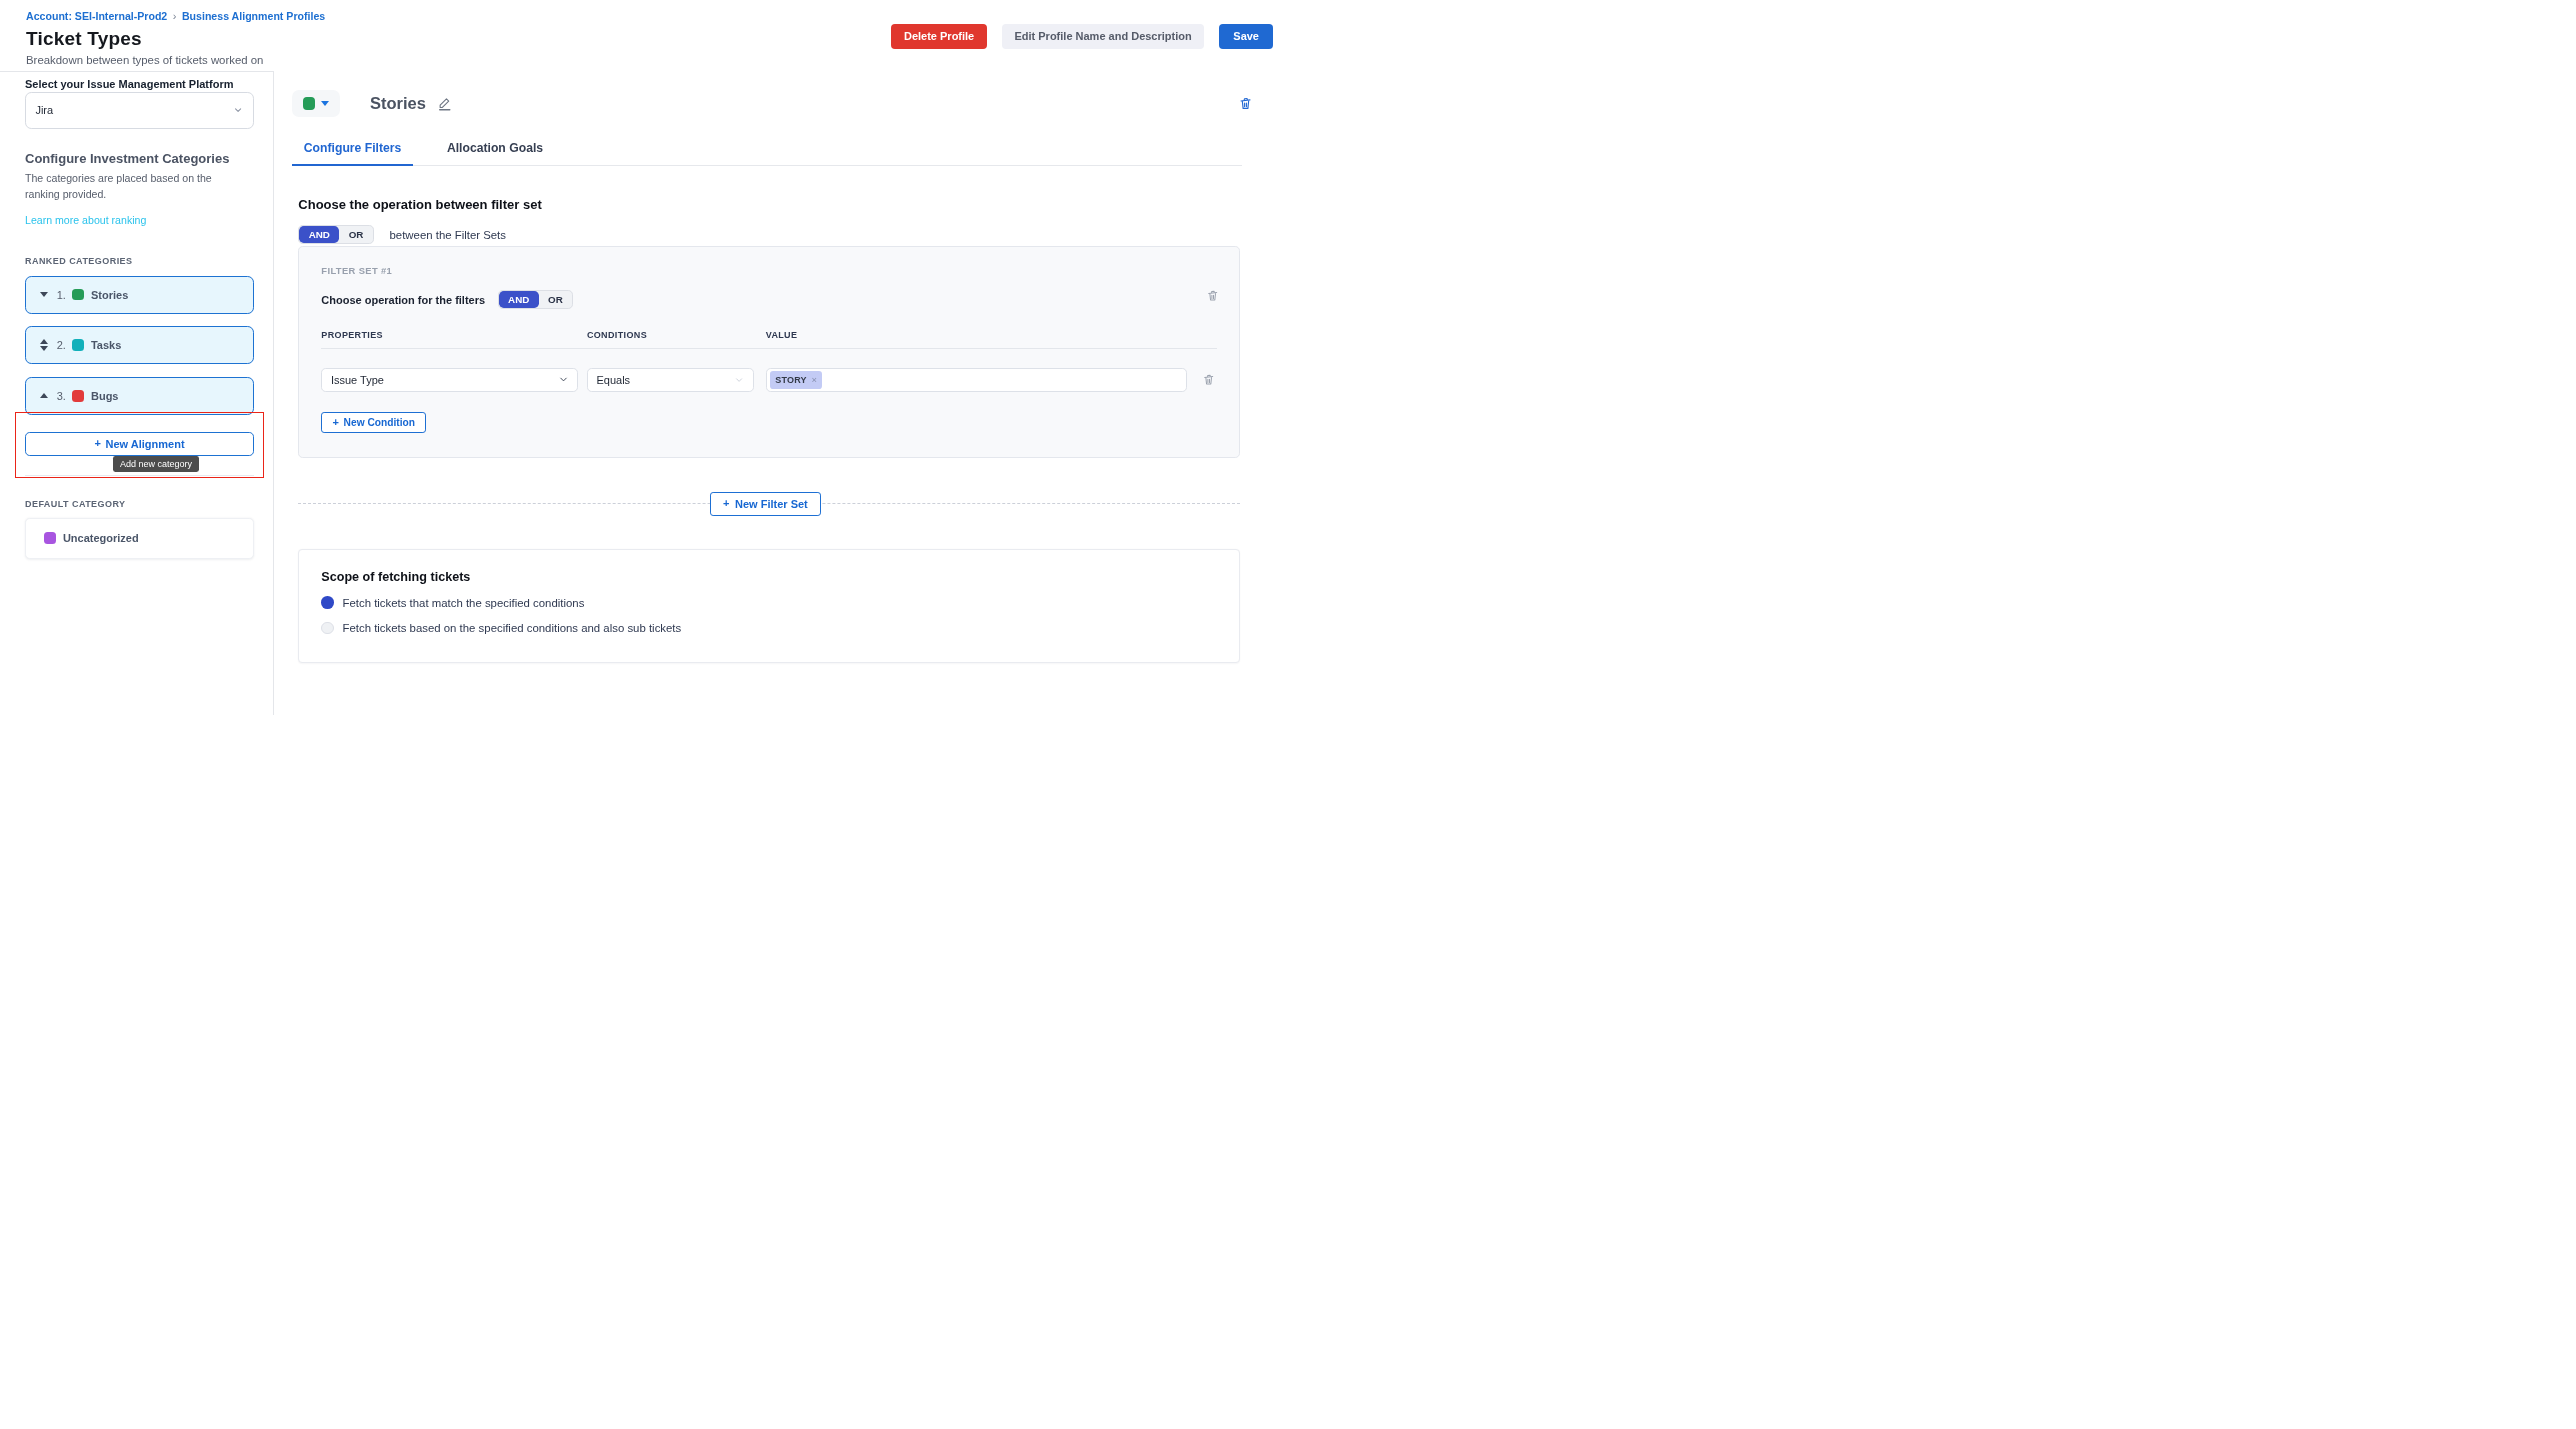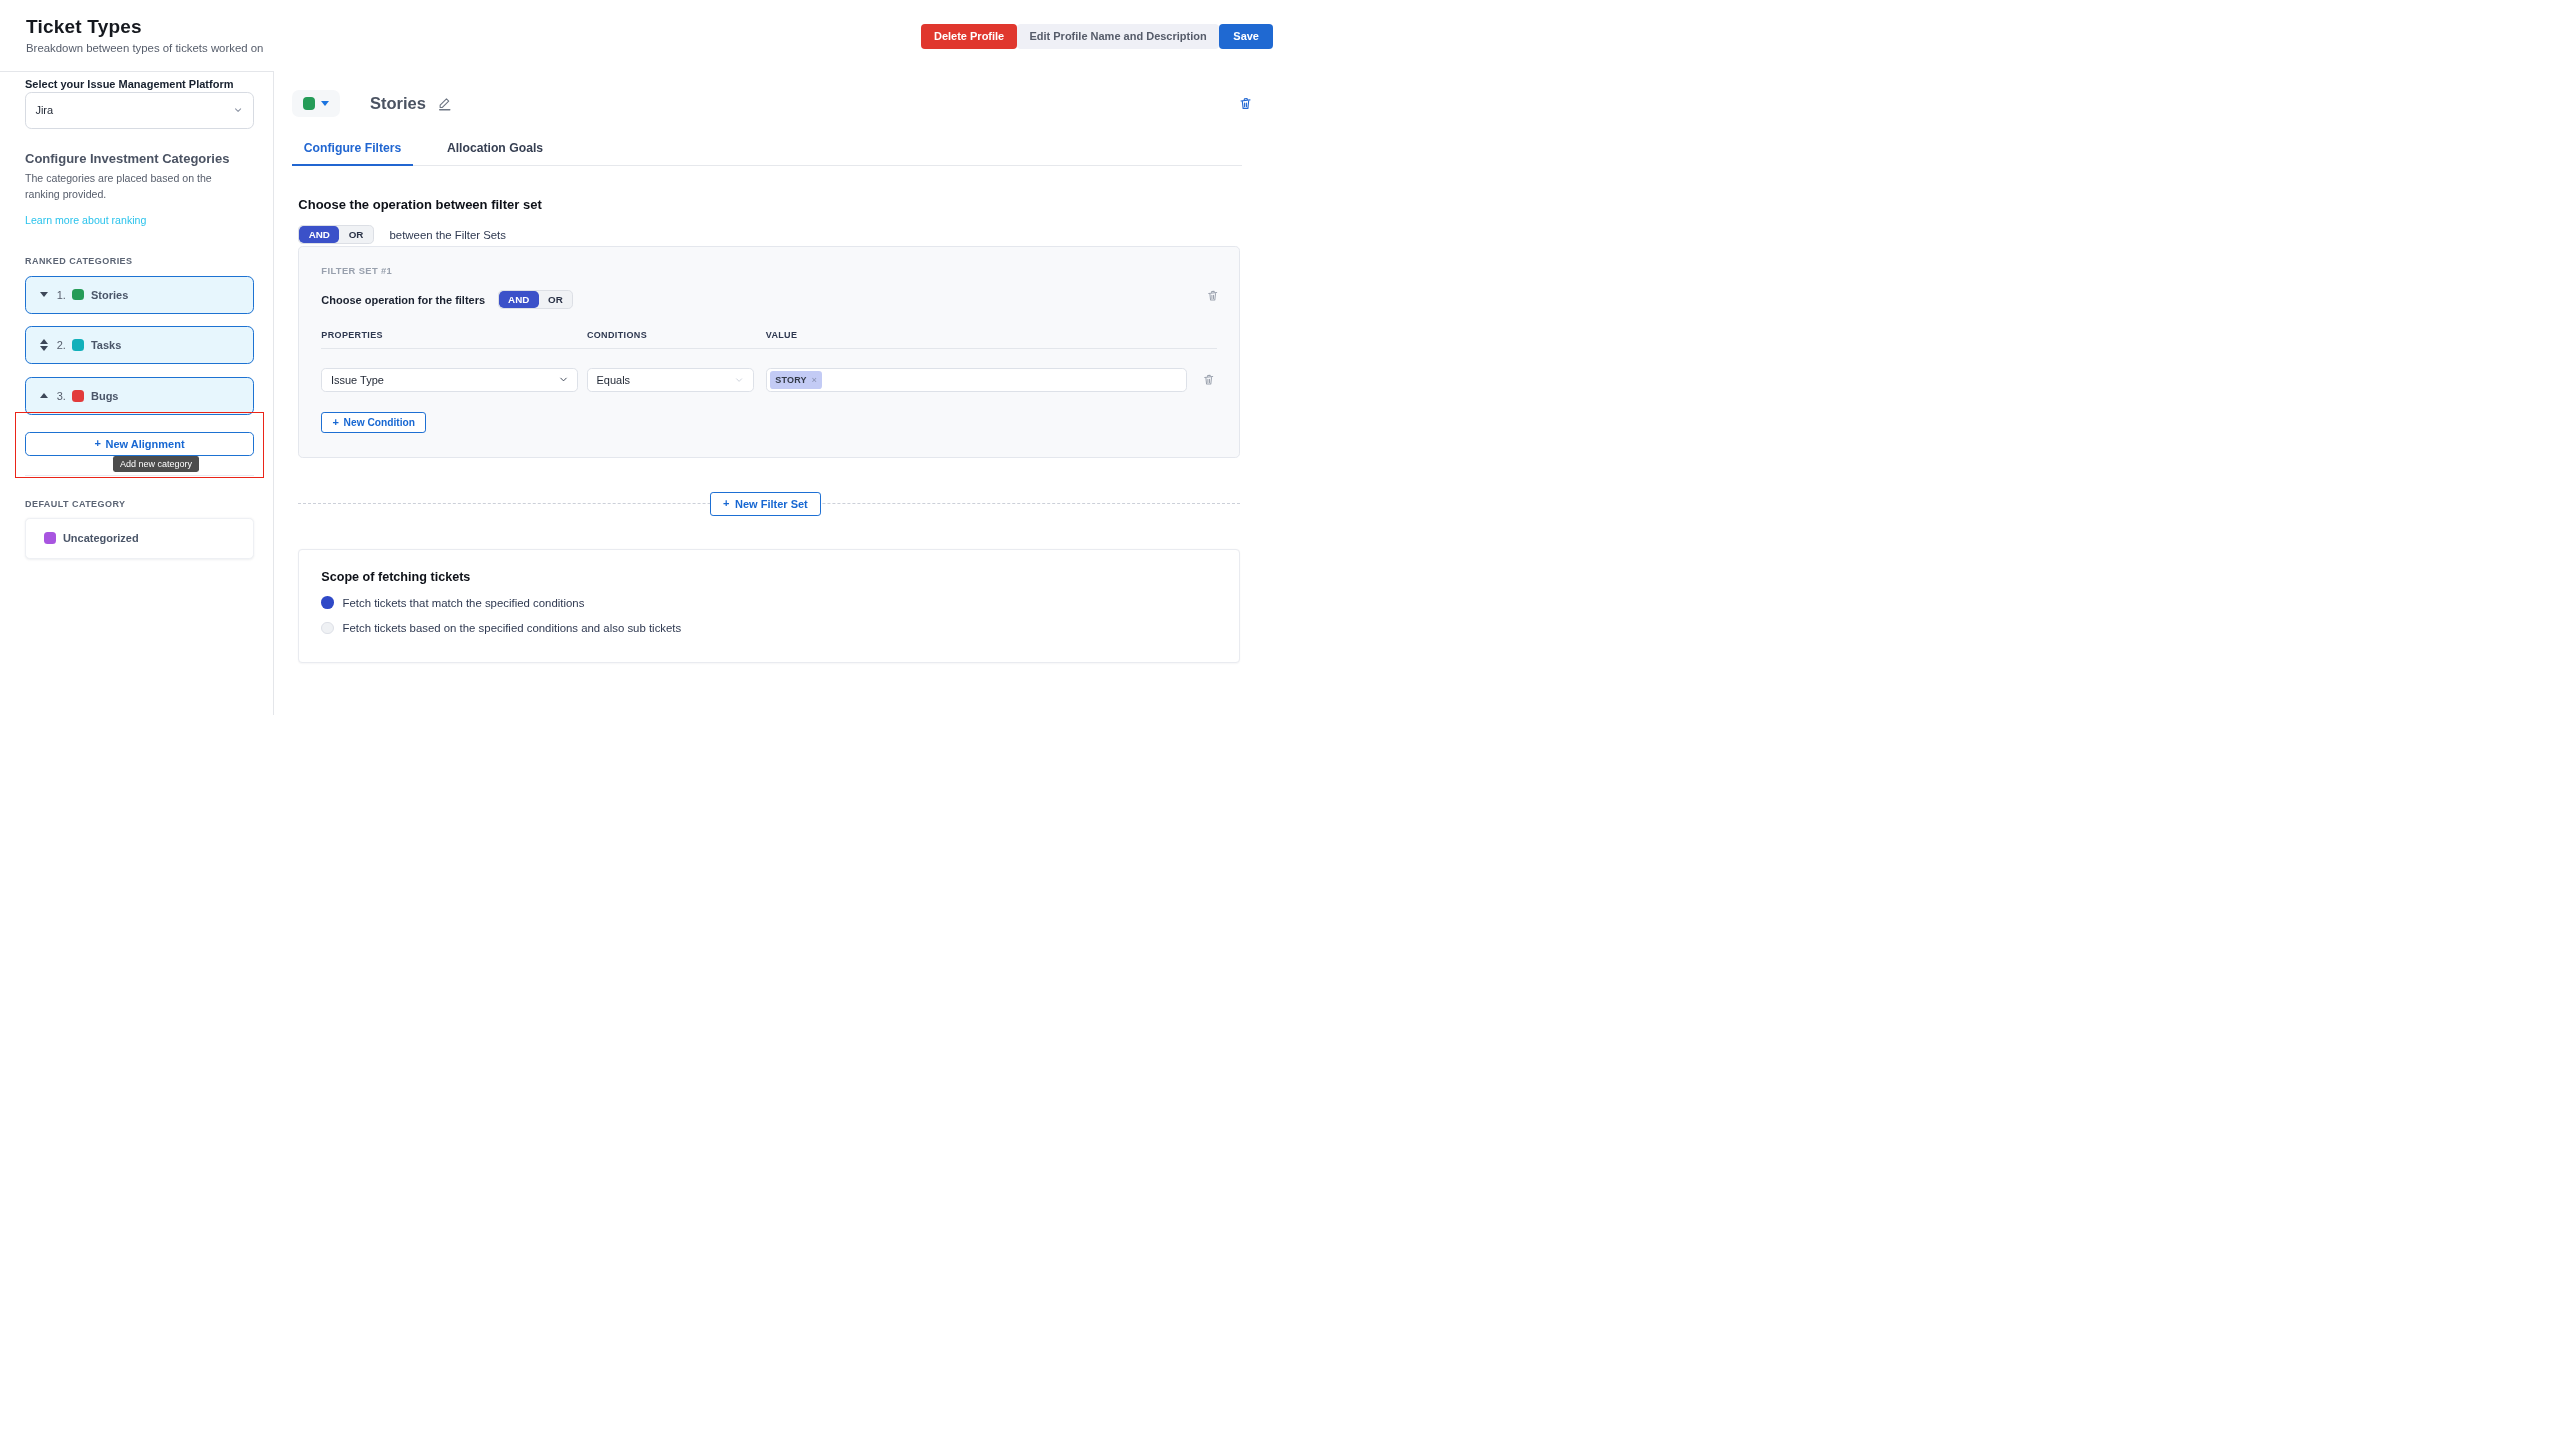--- a/index.html
+++ b/index.html
@@ -9,21 +9,21 @@
     background:#fff; font-family:"Liberation Sans", sans-serif; color:#1b2230;
   }
 
   
   .header { position:relative; height:71px; padding:10.2px 0 0 26px; }
   .breadcrumb { display:flex; align-items:center; gap:5.5px; font-size:10.6px; font-weight:700; color:#1d6fd1; }
   .breadcrumb .crumb { cursor:pointer; }
   .breadcrumb .sep { color:#7b8494; font-size:11px; font-weight:400; }
   .page-title { margin-top:5.5px; font-size:19px; font-weight:800; color:#15181e; letter-spacing:0.2px; }
   .page-subtitle { margin-top:4.7px; font-size:11.4px; color:#565d6b; }
-  .header-actions { position:absolute; top:23.6px; right:15px; display:flex; gap:0; }
+  .header-actions { position:absolute; top:23.6px; right:15px; display:flex; gap:15px; }
   .btn { display:inline-flex; align-items:center; justify-content:center; height:25px; border-radius:3.9px;
          font-size:11px; font-weight:700; border:none; cursor:pointer; padding:0 12.6px; }
   .btn-delete { background:#e0372e; color:#fff; }
   .btn-edit { background:#eff0f6; color:#555b69; }
   .btn-save { background:#1f69d2; color:#fff; padding:0 14px; }
 
   
   .body { display:flex; height:644px; }
   .sidebar { position:relative; width:274px; flex:0 0 274px; border-top:0.8px solid #e4e6ea;
              border-right:0.8px solid #e4e6ea; padding:5.5px 19px 0 25px; }
@@ -129,20 +129,25 @@
   .radio-label { margin-left:8.6px; font-size:11.4px; color:#2e3850; }
 
   svg { display:block; }
 </style>
 </head>
 <body>
 
 <div class="page">
 
   <div class="header">
+    <div class="breadcrumb">
+      <span class="crumb">Account: SEI-Internal-Prod2</span>
+      <span class="sep">›</span>
+      <span class="crumb">Business Alignment Profiles</span>
+    </div>
     <div class="page-title">Ticket Types</div>
     <div class="page-subtitle">Breakdown between types of tickets worked on</div>
     <div class="header-actions">
       <button class="btn btn-delete">Delete Profile</button>
       <button class="btn btn-edit">Edit Profile Name and Description</button>
       <button class="btn btn-save">Save</button>
     </div>
   </div>
 
   <div class="body">

